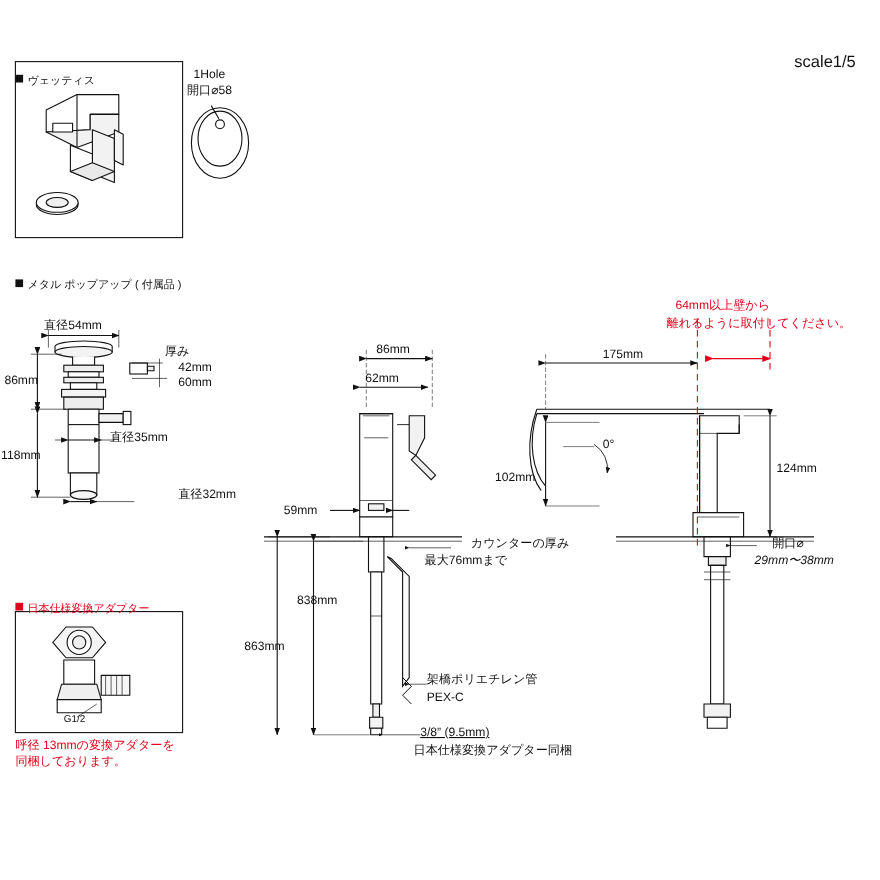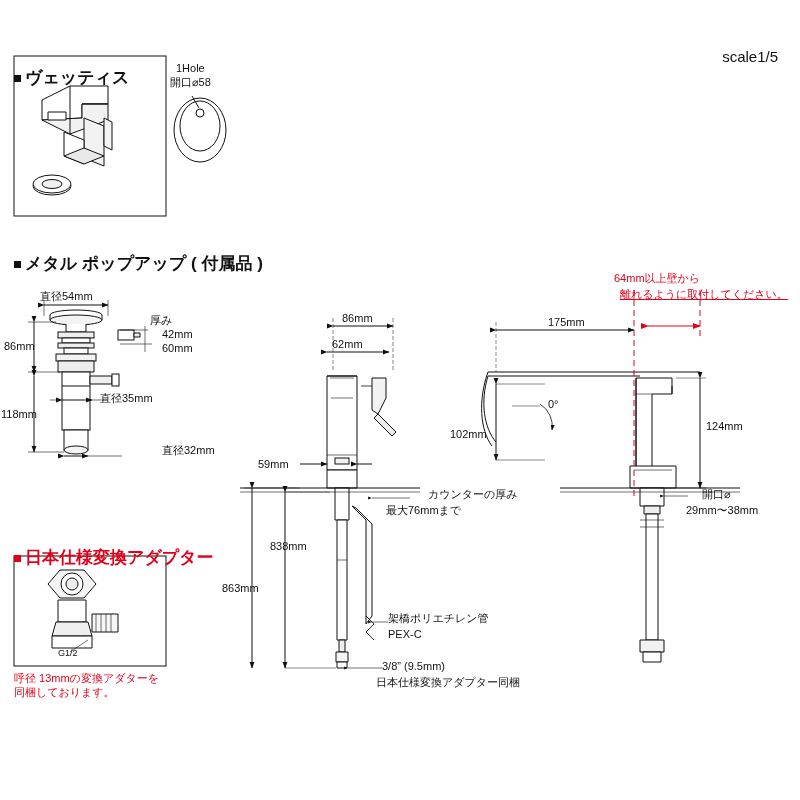--- a/index.html
+++ b/index.html
@@ -8,21 +8,21 @@
     background:#ffffff;
     font-family:"Liberation Sans", sans-serif;
     color:#111;
     position:relative;
     overflow:hidden;
   }
   .page{position:absolute;left:0;top:0;width:800px;height:800px;}
   .t{position:absolute;white-space:nowrap;font-size:11px;line-height:1.25;color:#111;}
   .t.red{color:#e2001a;}
   .t.xs{font-size:9px;}
-  .hdr{position:absolute;font-size:17px;font-weight:bold;}
+  .hdr{position:absolute;font-size:10px;font-weight:normal;}
   .hdr .sq{display:inline-block;width:7px;height:7px;background:#111;margin-right:4px;vertical-align:1px;}
   .hdr.red{color:#e2001a;}
   .hdr.red .sq{background:#e2001a;}
   svg{position:absolute;left:0;top:0;}
   .scale{position:absolute;right:22px;top:48px;font-size:15px;}
 </style>
 </head>
 <body>
 
 <div class="page">
@@ -260,34 +260,34 @@
   <div class="t" style="left:126px;top:444px;margin-left:36px;">直径32mm</div>
 
   <div class="hdr red" style="left:14px;top:546px;">
     <span class="sq"></span><span>日本仕様変換アダプター</span>
   </div>
   <div class="t xs" style="left:58px;top:648px;">G1/2</div>
   <div class="t red" style="left:14px;top:672px;">呼径 13mmの変換アダターを</div>
   <div class="t red" style="left:14px;top:686px;">同梱しております。</div>
 
   <div class="t red" style="left:614px;top:272px;">64mm以上壁から</div>
-  <div class="t red" style="left:620px;top:288px;text-decoration:underline;">離れるように取付してください。</div>
+  <div class="t red" style="left:606px;top:288px;">離れるように取付してください。</div>
 
   <div class="t" style="left:342px;top:312px;">86mm</div>
   <div class="t" style="left:332px;top:338px;">62mm</div>
   <div class="t" style="left:258px;top:458px;">59mm</div>
   <div class="t" style="left:548px;top:316px;">175mm</div>
   <div class="t" style="left:450px;top:428px;">102mm</div>
   <div class="t" style="left:706px;top:420px;">124mm</div>
   <div class="t" style="left:548px;top:398px;">0°</div>
   <div class="t" style="left:270px;top:540px;">838mm</div>
   <div class="t" style="left:222px;top:582px;">863mm</div>
 
   <div class="t" style="left:428px;top:488px;">カウンターの厚み</div>
   <div class="t" style="left:386px;top:504px;">最大76mmまで</div>
   <div class="t" style="left:702px;top:488px;">開口⌀</div>
-  <div class="t" style="left:686px;top:504px;">29mm〜38mm</div>
+  <div class="t" style="left:686px;top:504px;font-style:italic;">29mm〜38mm</div>
   <div class="t" style="left:388px;top:612px;">架橋ポリエチレン管</div>
   <div class="t" style="left:388px;top:628px;">PEX-C</div>
-  <div class="t" style="left:382px;top:660px;">3/8” (9.5mm)</div>
+  <div class="t" style="left:382px;top:660px;text-decoration:underline;">3/8” (9.5mm)</div>
   <div class="t" style="left:376px;top:676px;">日本仕様変換アダプター同梱</div>
 
 </div>
 
 </body></html>

